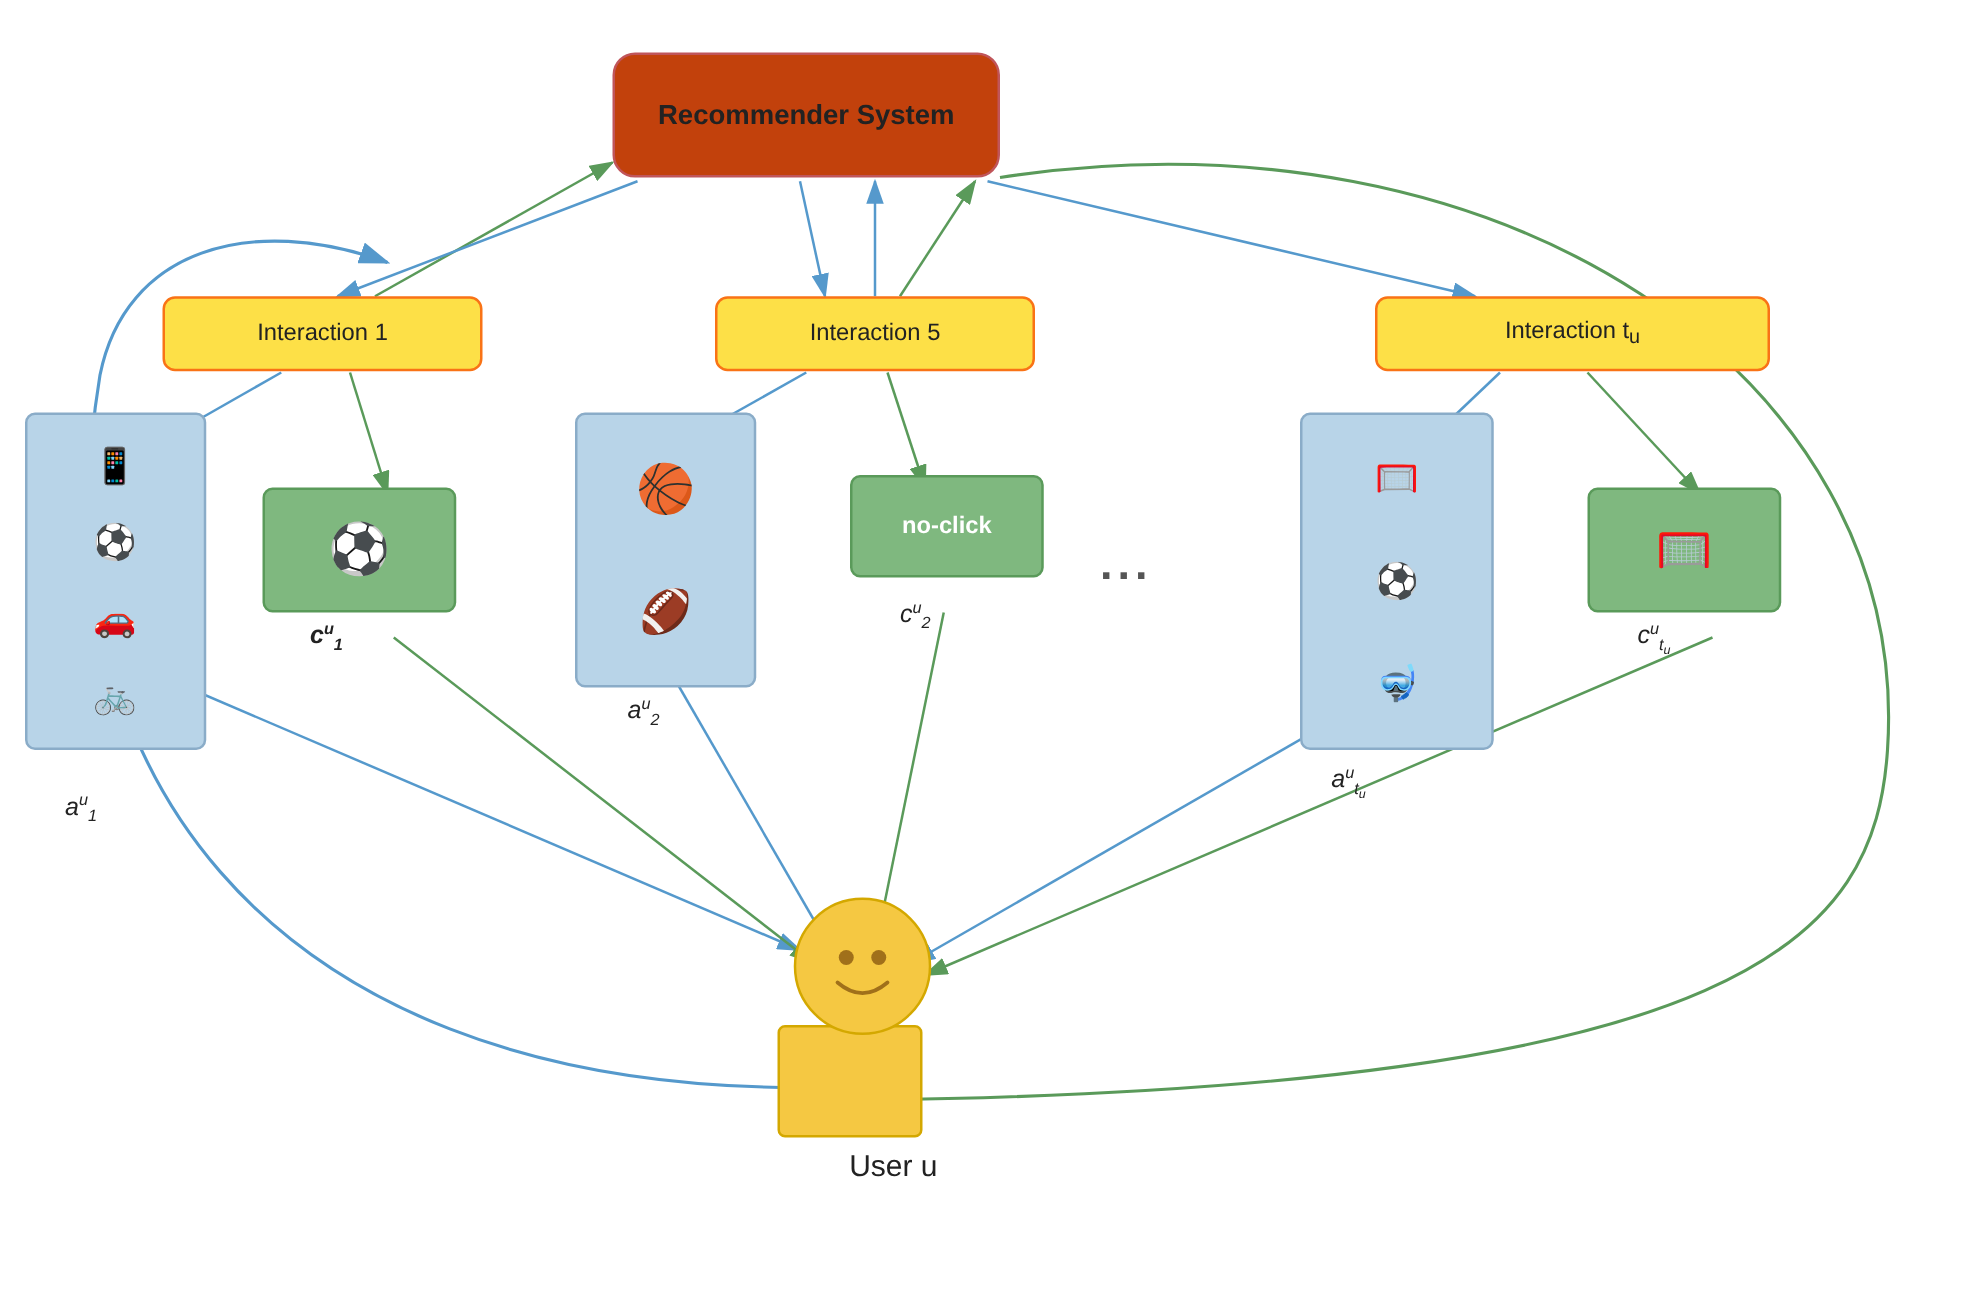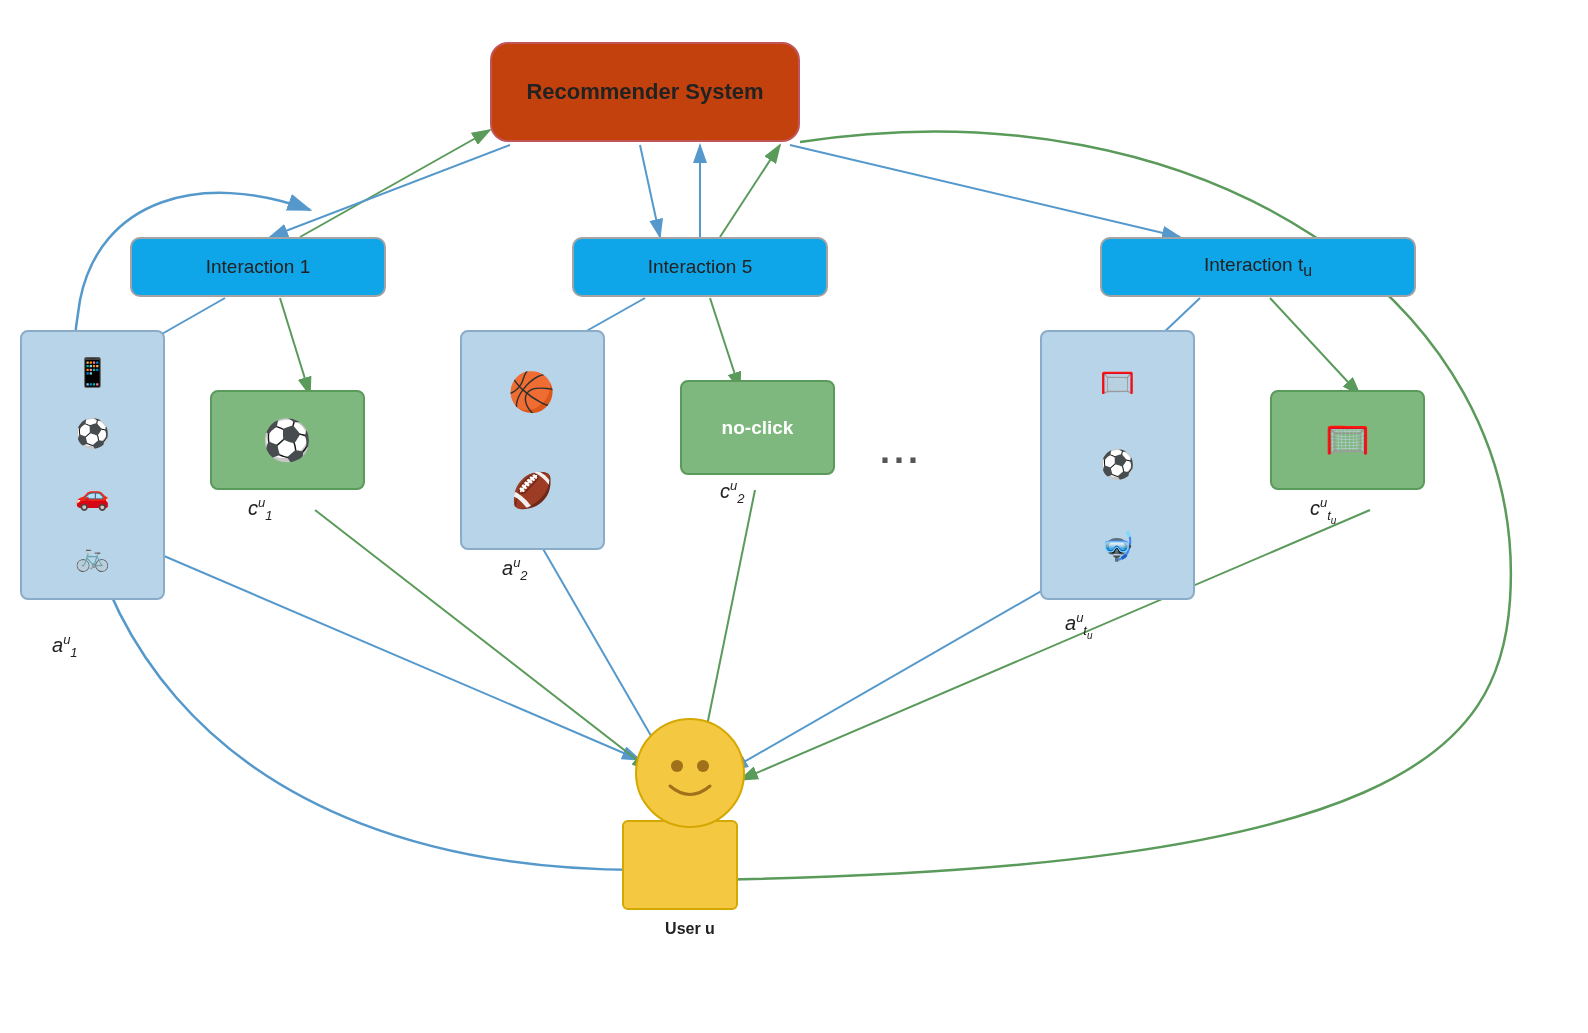--- a/index.html
+++ b/index.html
@@ -30,22 +30,22 @@
       align-items: center;
       justify-content: center;
       font-size: 22px;
       font-weight: 600;
       color: #222;
       z-index: 10;
     }
     
     .interaction-box {
       position: absolute;
-      background: #0ea5e9;
-      border: 2px solid #a3a3a3;
+      background: #fde047;
+      border: 2px solid #f97316;
       border-radius: 10px;
       display: flex;
       align-items: center;
       justify-content: center;
       font-size: 19px;
       color: #222;
       padding: 8px 18px;
       z-index: 10;
       white-space: nowrap;
     }
@@ -90,25 +90,25 @@
       background: #f5c842;
       border: 2px solid #d4a800;
       border-radius: 50%;
       display: flex;
       align-items: center;
       justify-content: center;
       z-index: 10;
     }
     .user-label {
       position: absolute;
-      font-size: 16px;
-      font-weight: 700;
-      color: #222;
-      z-index: 10;
-      text-align: center;
+      font-size: 24px;
+      font-weight: 400;
+      color: #222;
+      z-index: 10;
+      text-align: right;
     }
     
     .dots {
       position: absolute;
       font-size: 36px;
       font-weight: bold;
       color: #555;
       z-index: 10;
       letter-spacing: 4px;
     }
@@ -214,34 +214,34 @@
   </div>
 
   <div class="box-label" style="top: 605px; left: 52px; margin-top: 27px;">
     <i>a</i><sup style="font-size:13px">u</sup><sub style="font-size:13px">1</sub>
   </div>
 
   <div class="chosen-box" style="top: 390px; left: 210px; width: 155px; height: 100px;">
     <span class="emoji" style="font-size:40px;">⚽</span>
   </div>
 
-  <div class="box-label" style="top: 495px; left: 248px;">
+  <div class="box-label" style="top: 495px; left: 248px; font-weight: bold;">
     <i>c</i><sup style="font-size:13px">u</sup><sub style="font-size:13px">1</sub>
   </div>
 
   <div class="action-box" style="top: 330px; left: 460px; width: 145px; height: 220px;">
     <span class="emoji" style="font-size:38px;">🏀</span>
     <span class="emoji" style="font-size:34px;">🏈</span>
   </div>
 
   <div class="box-label" style="top: 555px; left: 502px;">
     <i>a</i><sup style="font-size:13px">u</sup><sub style="font-size:13px">2</sub>
   </div>
 
-  <div class="chosen-box" style="top: 380px; left: 680px; width: 155px; height: 95px;">
+  <div class="chosen-box" style="top: 380px; left: 680px; width: 155px; height: 82px;">
     <span style="color:#fff;font-weight:600;font-size:19px;">no-click</span>
   </div>
 
   <div class="box-label" style="top: 478px; left: 720px;">
     <i>c</i><sup style="font-size:13px">u</sup><sub style="font-size:13px">2</sub>
   </div>
 
   <div class="dots" style="top: 430px; left: 880px;">
     <span>...</span>
   </div>

